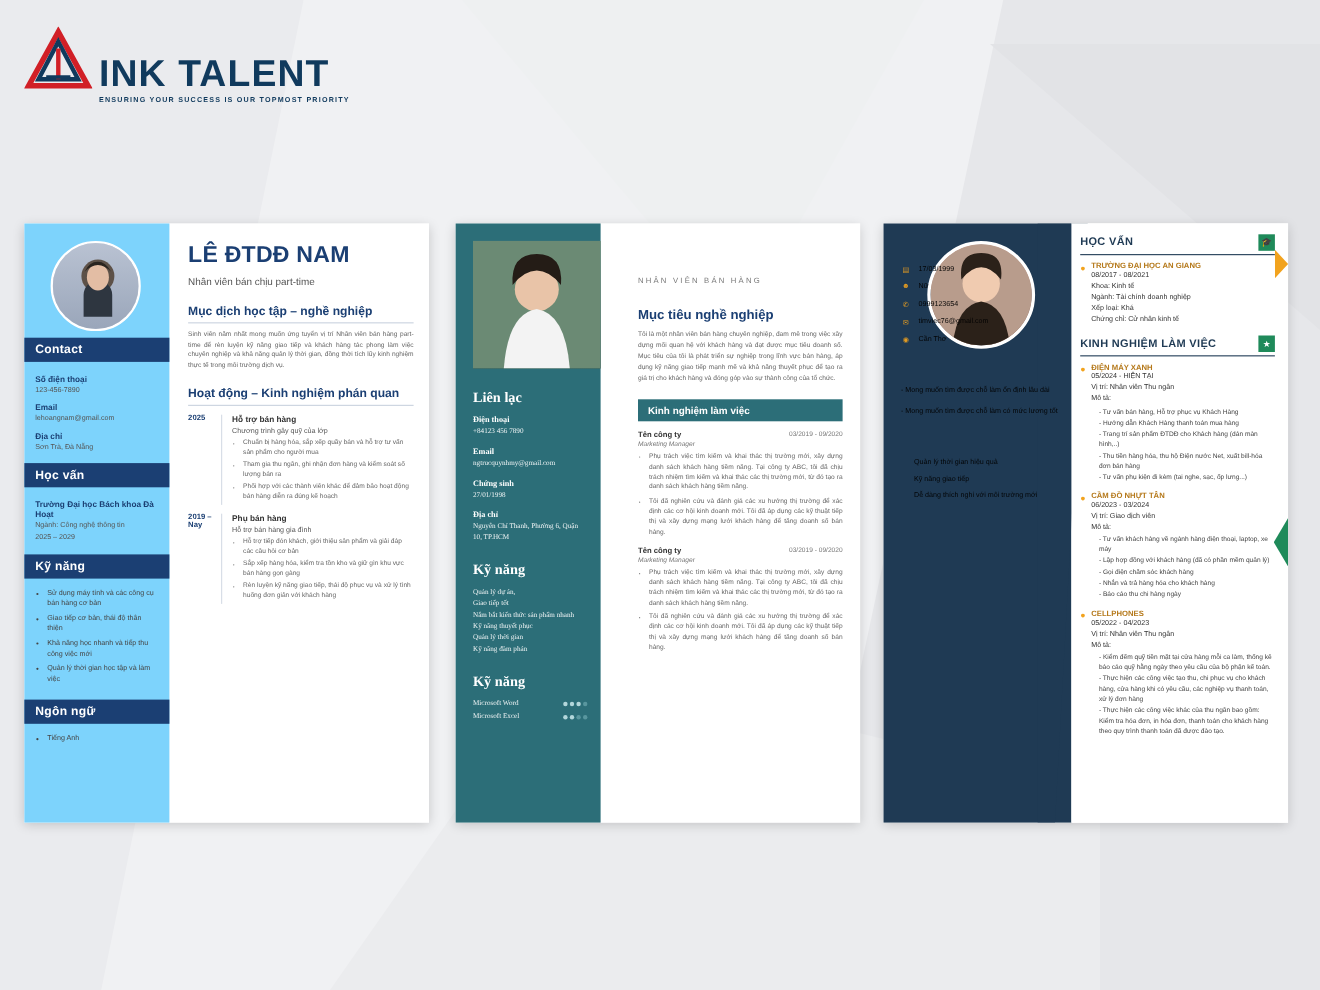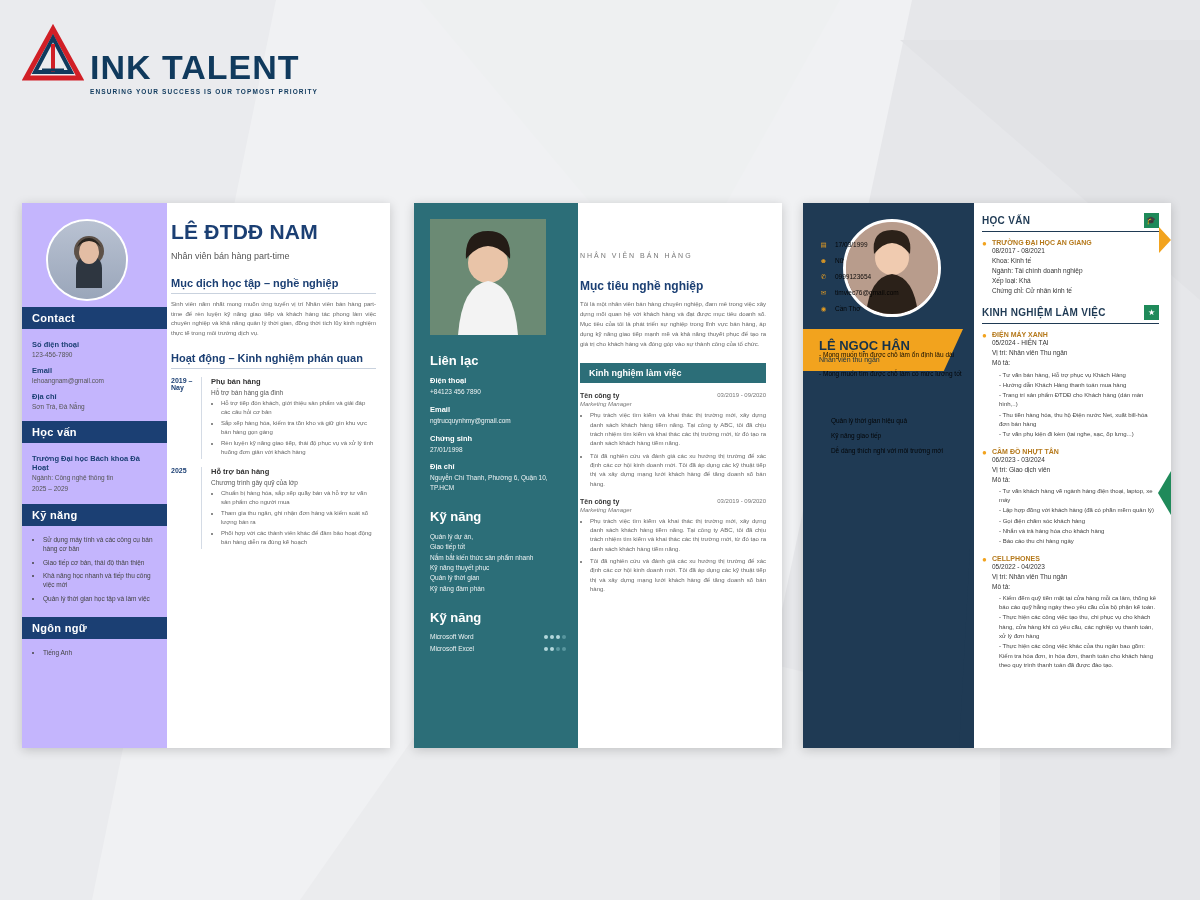--- a/index.html
+++ b/index.html
@@ -43,21 +43,21 @@
     position:absolute; top:203px; width:368px; height:545px;
     background:#ffffff;
     box-shadow:0 2px 10px rgba(0,0,0,.18);
     overflow:hidden;
   }
   #cv1 { left:22px; }
   #cv2 { left:414px; }
   #cv3 { left:803px; }
 
   
-  .c1-left { position:absolute; left:0; top:0; width:145px; height:100%; background:#c4b5fd; }
+  .c1-left { position:absolute; left:0; top:0; width:132px; height:100%; background:#7dd3fc; }
   .c1-photo-wrap { position:absolute; left:24px; top:16px; width:82px; height:82px; border-radius:50%;
       background:#cfd6e2; overflow:hidden; border:2px solid #fff; }
   .c1-photo { width:100%; height:100%; position:relative; background:linear-gradient(#b9c2d2,#9aa6ba); }
   .sec-blue {
     background:#1b3f73; color:#fff; font-weight:bold; padding:5px 10px;
     font-size:11px; letter-spacing:.3px;
   }
   .c1-left .blk { padding:5px 10px 10px 10px; }
   .c1-lbl { font-size:7.5px; font-weight:bold; color:#1b3f73; margin-top:6px; }
   .c1-val { font-size:6.5px; color:#555; line-height:1.5; margin-top:1px; }
@@ -72,21 +72,21 @@
   .c1-p { font-size:6px; color:#666; line-height:1.6; margin-top:6px; text-align:justify; }
   .c1-exp { display:flex; margin-top:8px; }
   .c1-year { width:30px; font-size:7px; font-weight:bold; color:#1b3f73; flex:none; }
   .c1-expbody { flex:1; border-left:1px solid #d4dbe5; padding-left:9px; }
   .c1-jt { font-size:7.5px; font-weight:bold; color:#333; }
   .c1-js { font-size:6.5px; color:#555; margin-top:3px; }
   .c1-jul { margin:3px 0 0 10px; padding:0; }
   .c1-jul li { font-size:6px; color:#666; line-height:1.5; margin-bottom:2px; }
 
   
-  .c2-left { position:absolute; left:0; top:0; width:164px; height:100%; background:#2c6e78; color:#fff; }
+  .c2-left { position:absolute; left:0; top:0; width:132px; height:100%; background:#2c6e78; color:#fff;font-family:Liberation Serif, serif; }
   .c2-photo { position:absolute; left:16px; top:16px; width:116px; height:116px;
      background:linear-gradient(#6f8f7c,#3f5d52); }
   .c2-body { position:absolute; left:16px; top:150px; right:12px; }
   .c2-h { font-size:13px; font-weight:bold; color:#fff; margin-bottom:8px; }
   .c2-lbl { font-size:7.5px; font-weight:bold; margin-top:8px; }
   .c2-val { font-size:6.5px; opacity:.92; line-height:1.5; margin-top:2px; }
   .c2-ul { margin:5px 0 0 0; padding:0; list-style:none; }
   .c2-ul li { font-size:6.5px; line-height:1.6; opacity:.92; }
   .c2-skillrow { display:flex; align-items:center; justify-content:space-between; margin-top:5px; }
   .c2-skillrow span { font-size:6.5px; opacity:.92; }
@@ -215,54 +215,54 @@
     <div class="sec-blue">Ngôn ngữ</div>
     <div class="blk">
       <ul class="c1-ul">
         <li>Tiếng Anh</li>
       </ul>
     </div>
   </div>
 
   <div class="c1-right">
     <div class="c1-name">LÊ ĐTDĐ NAM</div>
-    <div class="c1-role">Nhân viên bán hàng part-time</div>
+    <div class="c1-role">Nhân viên bán chịu part-time</div>
 
     <div class="c1-h">Mục dịch học tập – nghề nghiệp</div>
     <div class="c1-rule"></div>
     <div class="c1-p">Sinh viên năm nhất mong muốn ứng tuyển vị trí Nhân viên bán hàng part-time để rèn luyện kỹ năng giao tiếp và khách hàng tác phong làm việc chuyên nghiệp và khả năng quản lý thời gian, đồng thời tích lũy kinh nghiệm thực tế trong môi trường dịch vụ.</div>
 
     <div class="c1-h">Hoạt động – Kinh nghiệm phán quan</div>
     <div class="c1-rule"></div>
+
+    <div class="c1-exp">
+      <div class="c1-year">2025</div>
+      <div class="c1-expbody">
+        <div class="c1-jt">Hỗ trợ bán hàng</div>
+        <div class="c1-js">Chương trình gây quỹ của lớp</div>
+        <ul class="c1-jul">
+          <li>Chuẩn bị hàng hóa, sắp xếp quầy bán và hỗ trợ tư vấn sản phẩm cho người mua</li>
+          <li>Tham gia thu ngân, ghi nhận đơn hàng và kiểm soát số lượng bán ra</li>
+          <li>Phối hợp với các thành viên khác để đảm bảo hoạt động bán hàng diễn ra đúng kế hoạch</li>
+        </ul>
+      </div>
+    </div>
 
     <div class="c1-exp">
       <div class="c1-year">2019 – Nay</div>
       <div class="c1-expbody">
         <div class="c1-jt">Phụ bán hàng</div>
         <div class="c1-js">Hỗ trợ bán hàng gia đình</div>
         <ul class="c1-jul">
           <li>Hỗ trợ tiếp đón khách, giới thiệu sản phẩm và giải đáp các câu hỏi cơ bản</li>
           <li>Sắp xếp hàng hóa, kiểm tra tồn kho và giữ gìn khu vực bán hàng gọn gàng</li>
           <li>Rèn luyện kỹ năng giao tiếp, thái độ phục vụ và xử lý tình huống đơn giản với khách hàng</li>
         </ul>
       </div>
     </div>
-
-    <div class="c1-exp">
-      <div class="c1-year">2025</div>
-      <div class="c1-expbody">
-        <div class="c1-jt">Hỗ trợ bán hàng</div>
-        <div class="c1-js">Chương trình gây quỹ của lớp</div>
-        <ul class="c1-jul">
-          <li>Chuẩn bị hàng hóa, sắp xếp quầy bán và hỗ trợ tư vấn sản phẩm cho người mua</li>
-          <li>Tham gia thu ngân, ghi nhận đơn hàng và kiểm soát số lượng bán ra</li>
-          <li>Phối hợp với các thành viên khác để đảm bảo hoạt động bán hàng diễn ra đúng kế hoạch</li>
-        </ul>
-      </div>
-    </div>
   </div>
 </div>
 
 <div class="cv" id="cv2">
   <div class="c2-left">
     <div class="c2-photo">
       <svg width="116" height="116" viewBox="0 0 116 116">
         <rect width="116" height="116" fill="#6b8a74"></rect>
         <circle cx="58" cy="44" r="20" fill="#e9c4a8"></circle>
         <path d="M36 40 q22 -26 44 0 q2 -28 -22 -28 q-24 0 -22 28z" fill="#241c16"></path>
@@ -352,24 +352,20 @@
 
   <div class="c3-photo">
     <svg width="92" height="92" viewBox="0 0 92 92" style="border-radius:50%">
       <circle cx="46" cy="46" r="46" fill="#b89c8c"></circle>
       <circle cx="46" cy="36" r="17" fill="#f0cbb0"></circle>
       <path d="M28 32 q18 -22 36 0 q3 -24 -18 -24 q-21 0 -18 24z" fill="#2b2119"></path>
       <path d="M46 52 q-22 3 -26 40 h52 q-4 -37 -26 -40z" fill="#2b2119"></path>
     </svg>
   </div>
 
-  <div class="c3-namebox">
-    <div class="c3-name">LÊ NGỌC HÂN</div>
-    <div class="c3-role">Nhân viên thu ngân</div>
-  </div>
 
   <div class="c3-h">
     <span class="tick"></span>
       <span>THÔNG TIN LIÊN HỆ</span>
   </div>
   <div class="c3-contact">
     <div class="c3-crow">
       <span class="c3-ci">▤</span>
       <span>17/03/1999</span>
     </div>

